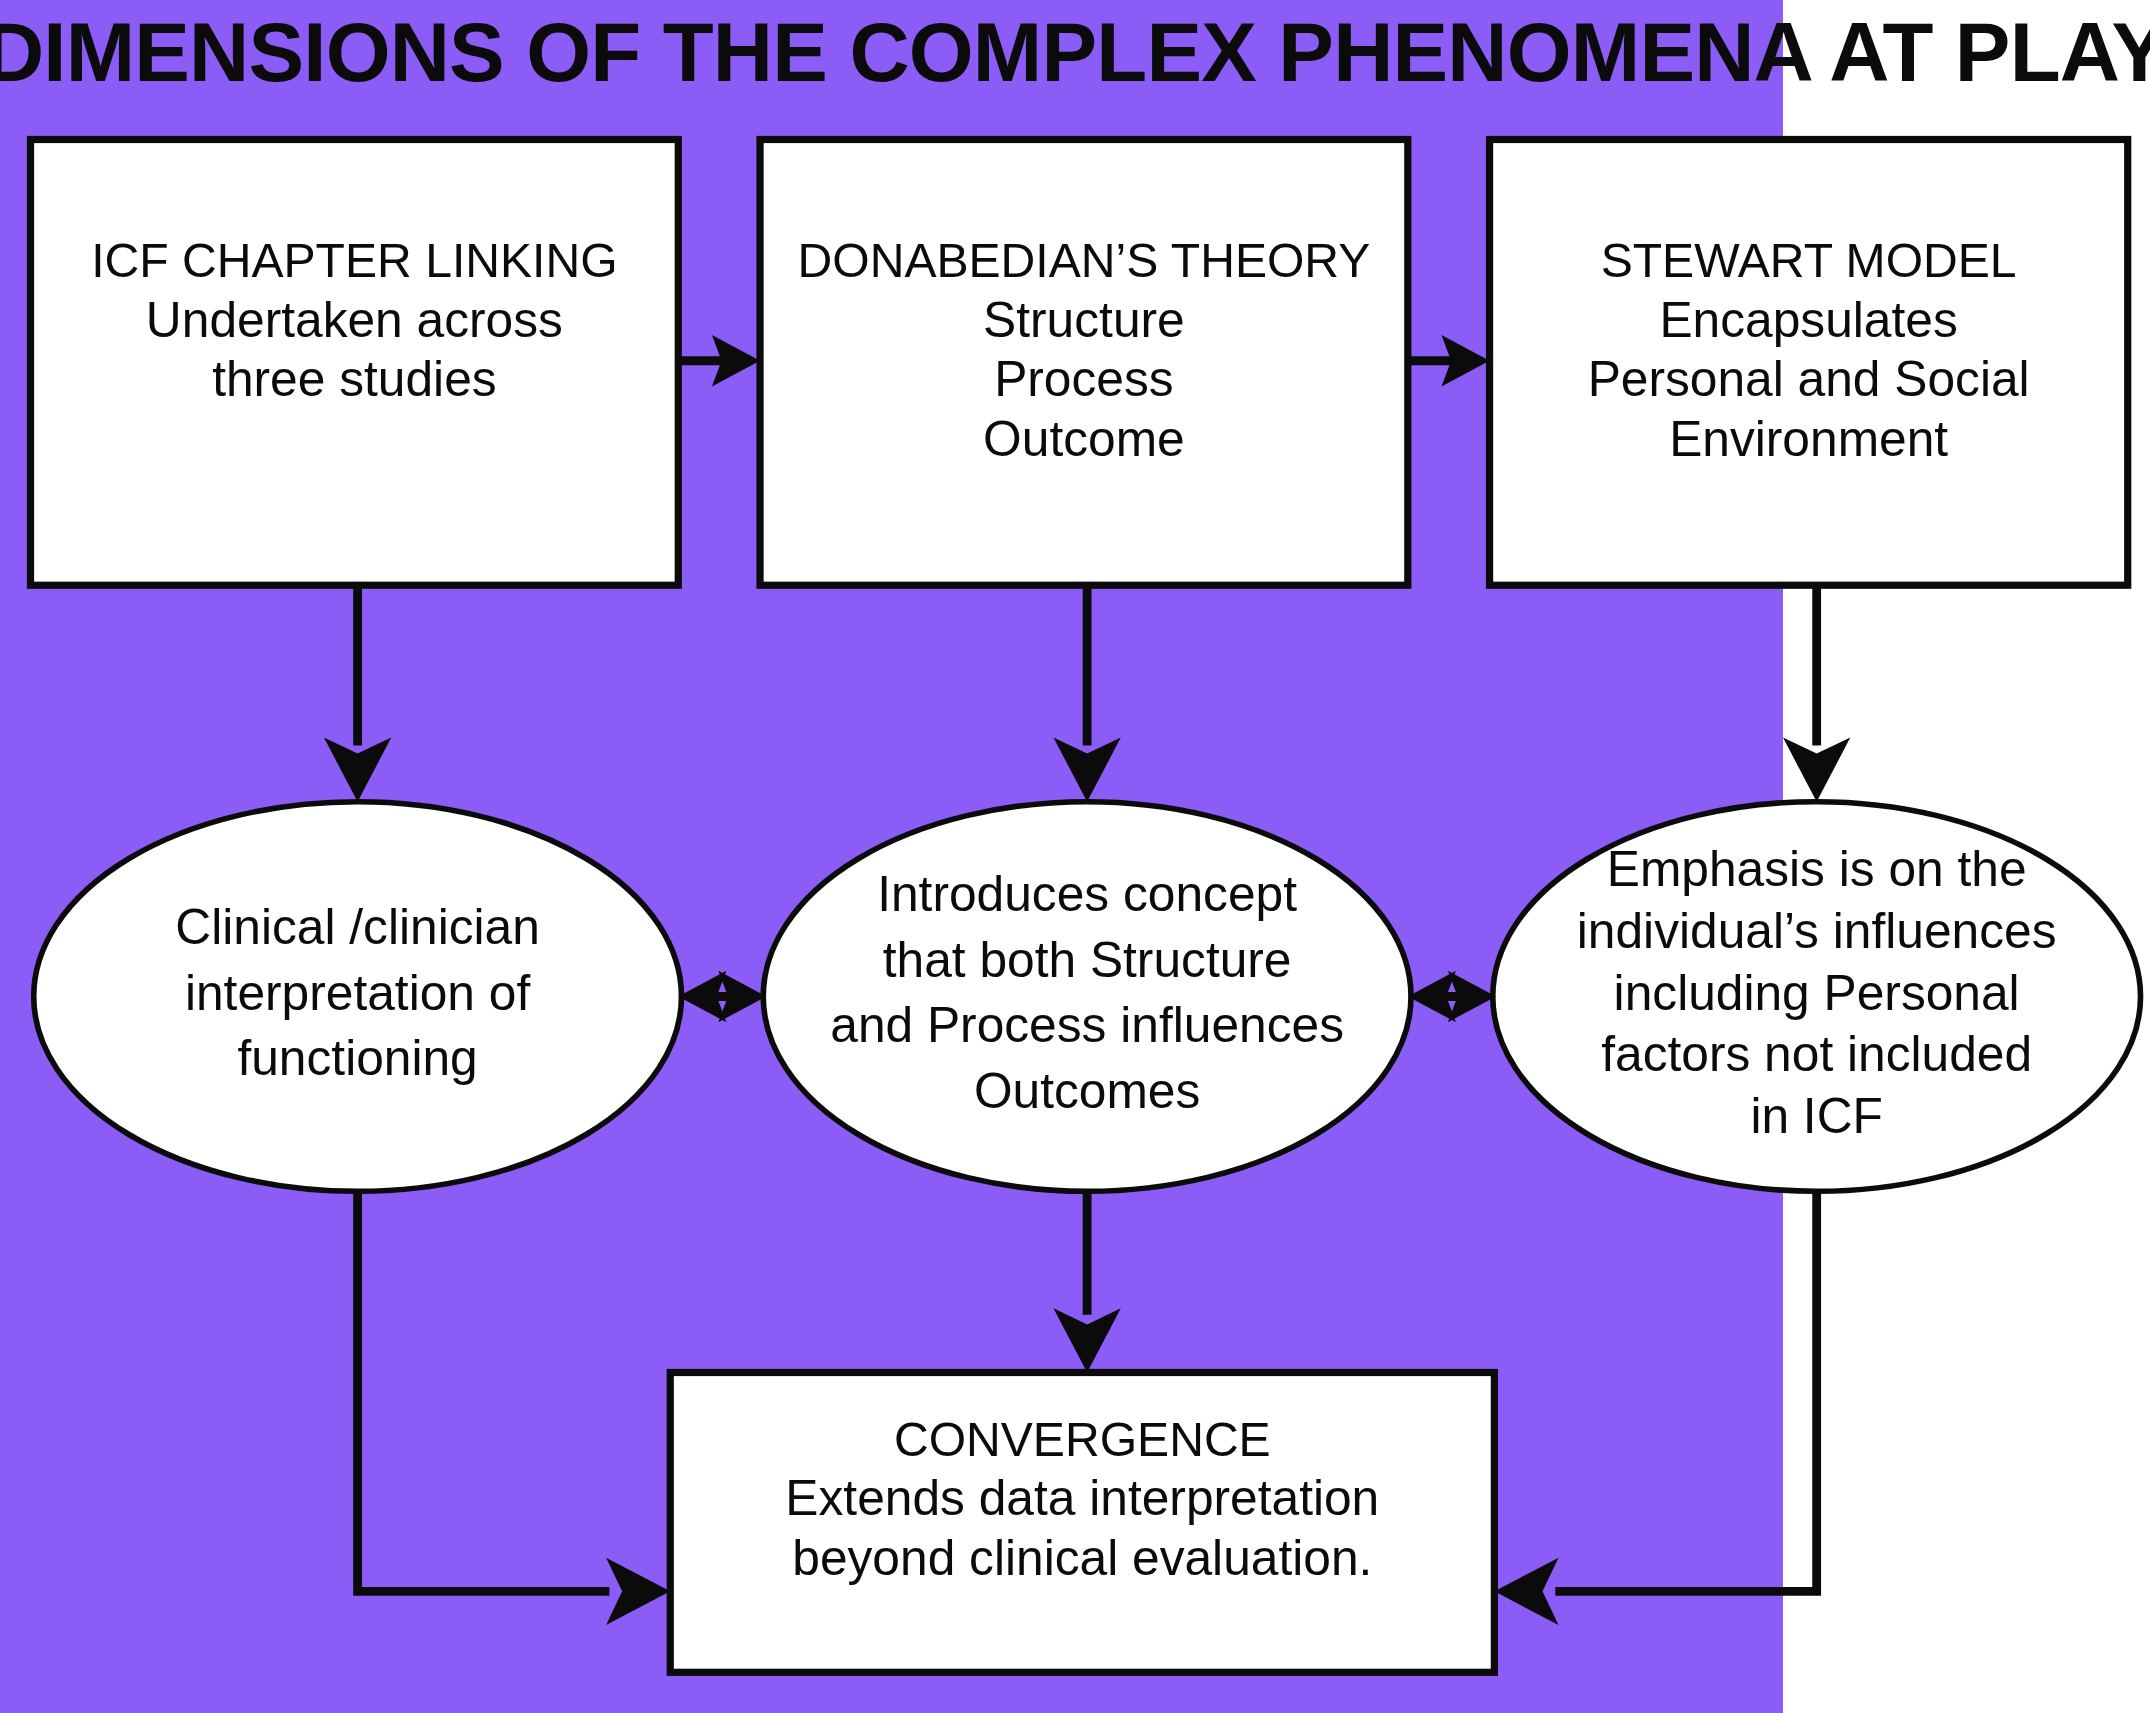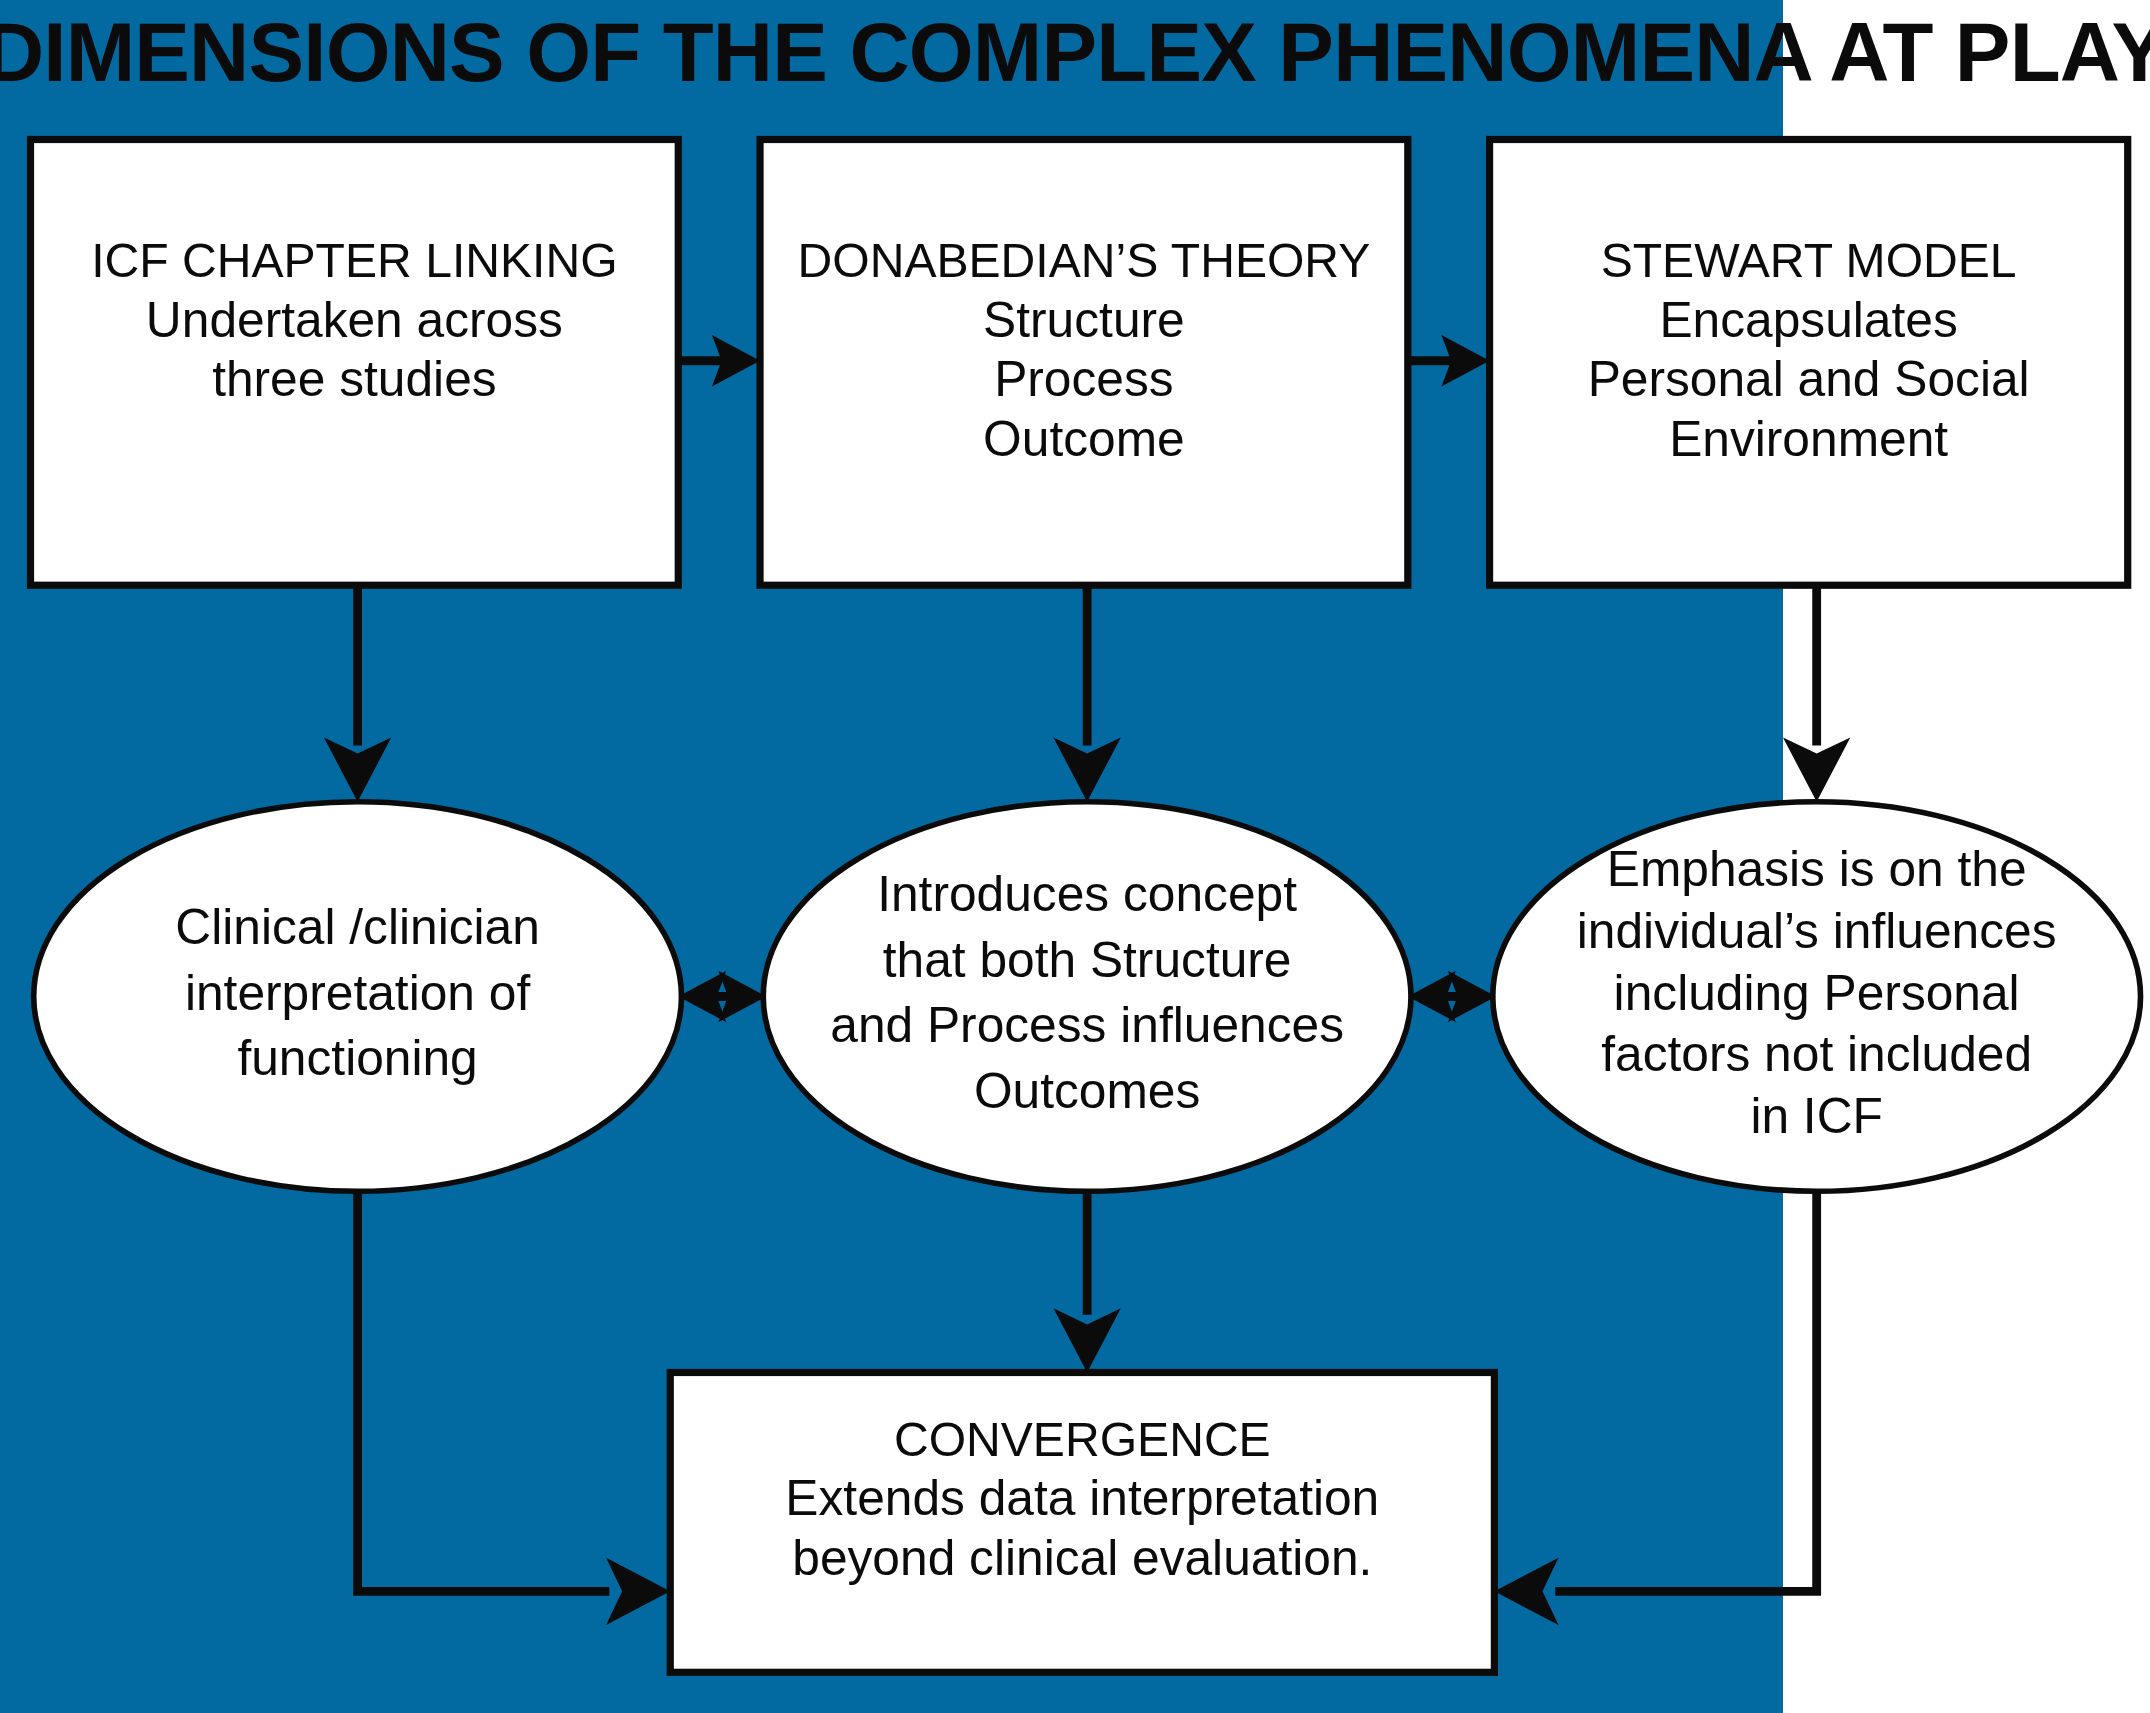--- a/index.html
+++ b/index.html
@@ -11,21 +11,21 @@
   body {
     width: 2151px;
     height: 1714px;
     font-family: "Liberation Sans", sans-serif;
     overflow: hidden;
   }
   #diagram-root {
     position: relative;
     width: 1783px;
     height: 1714px;
-    background: #0369a1;
+    background: #8b5cf6;
   }
   svg#flow {
     position: absolute;
     top: 0;
     left: 0;
     width: 2151px;
     height: 1714px;
     display: block;
   }
   .page-title {

